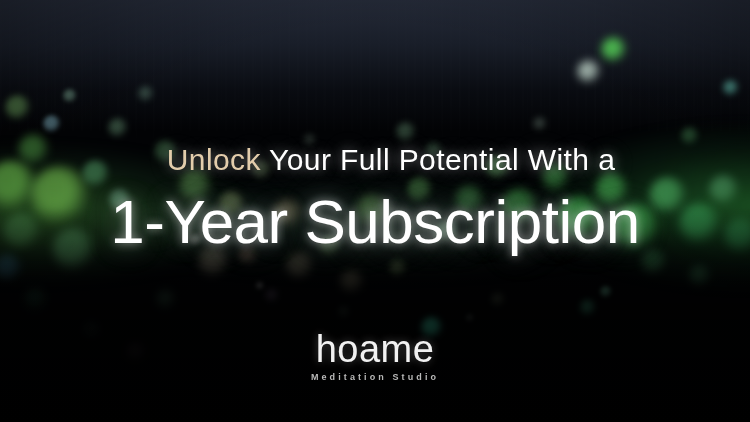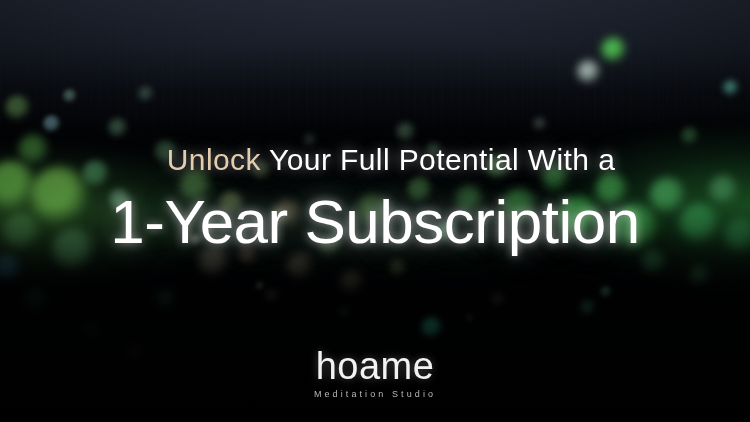--- a/index.html
+++ b/index.html
@@ -137,26 +137,25 @@
     left: 0; top: 330px;
     width: 750px;
   }
   .logo-word {
     font-size: 38px;
     font-weight: 300;
     letter-spacing: 0.5px;
     color: #f2f2f2;
     line-height: 1;
     text-shadow: 0 0 9px rgba(255,255,255,0.30);
-    margin-top: 17px;
   }
   .logo-tag {
     margin-top: 5px;
     font-size: 9px;
-    font-weight: 400;
+    font-weight: 700;
     letter-spacing: 3.1px;
     color: #b9b9b9;
     line-height: 1;
   }
 </style>
 </head>
 <body>
 
 <div class="stage">
 

